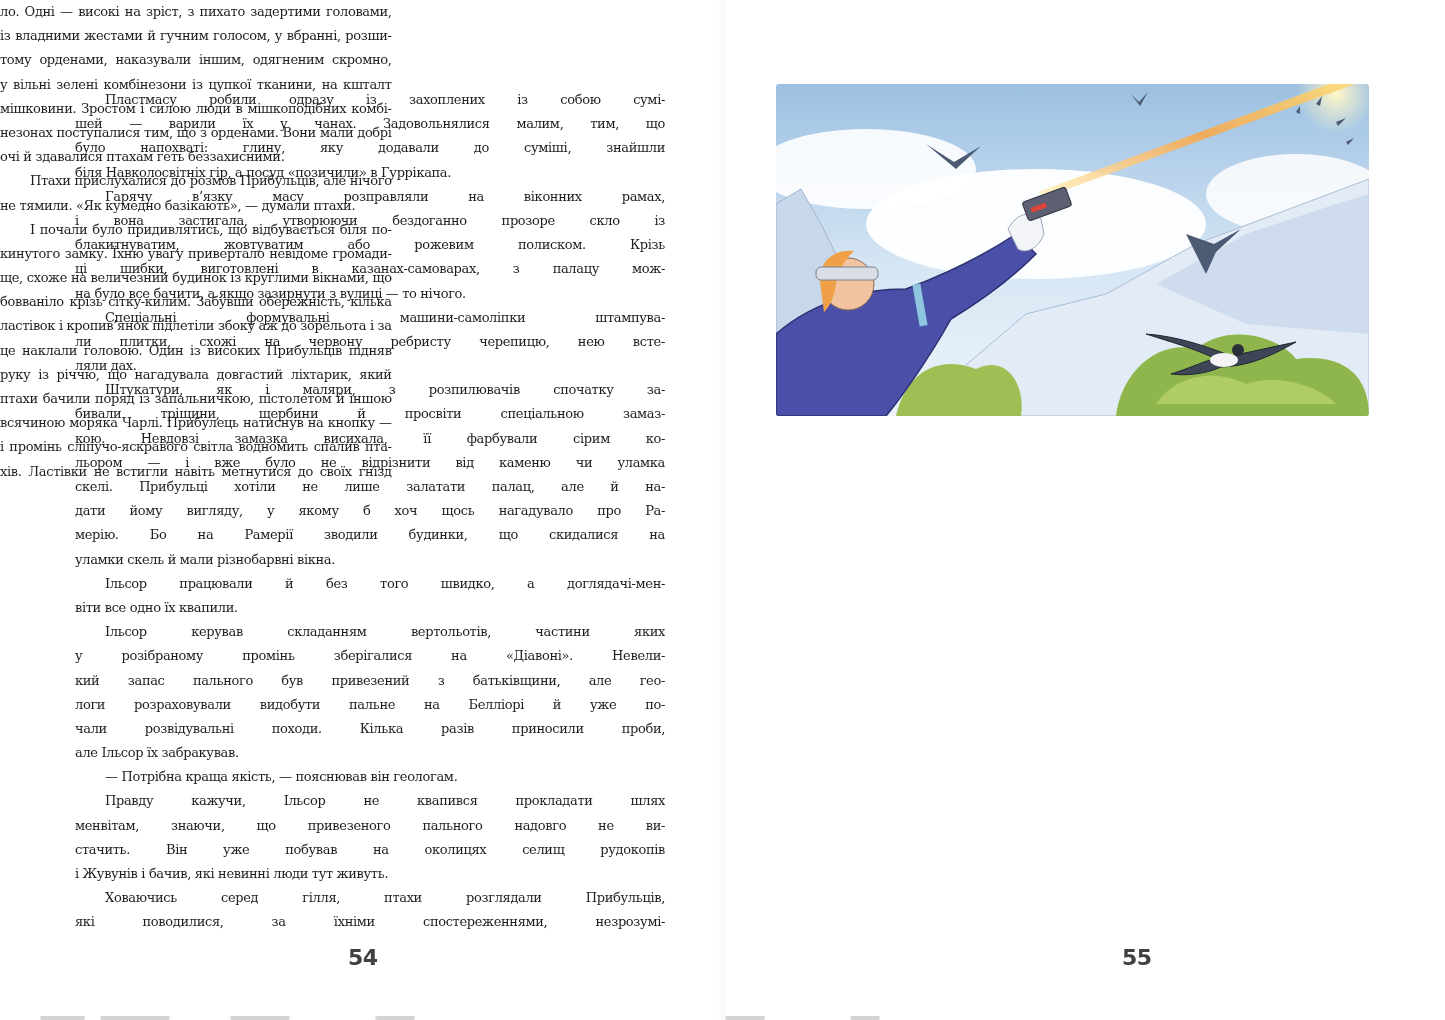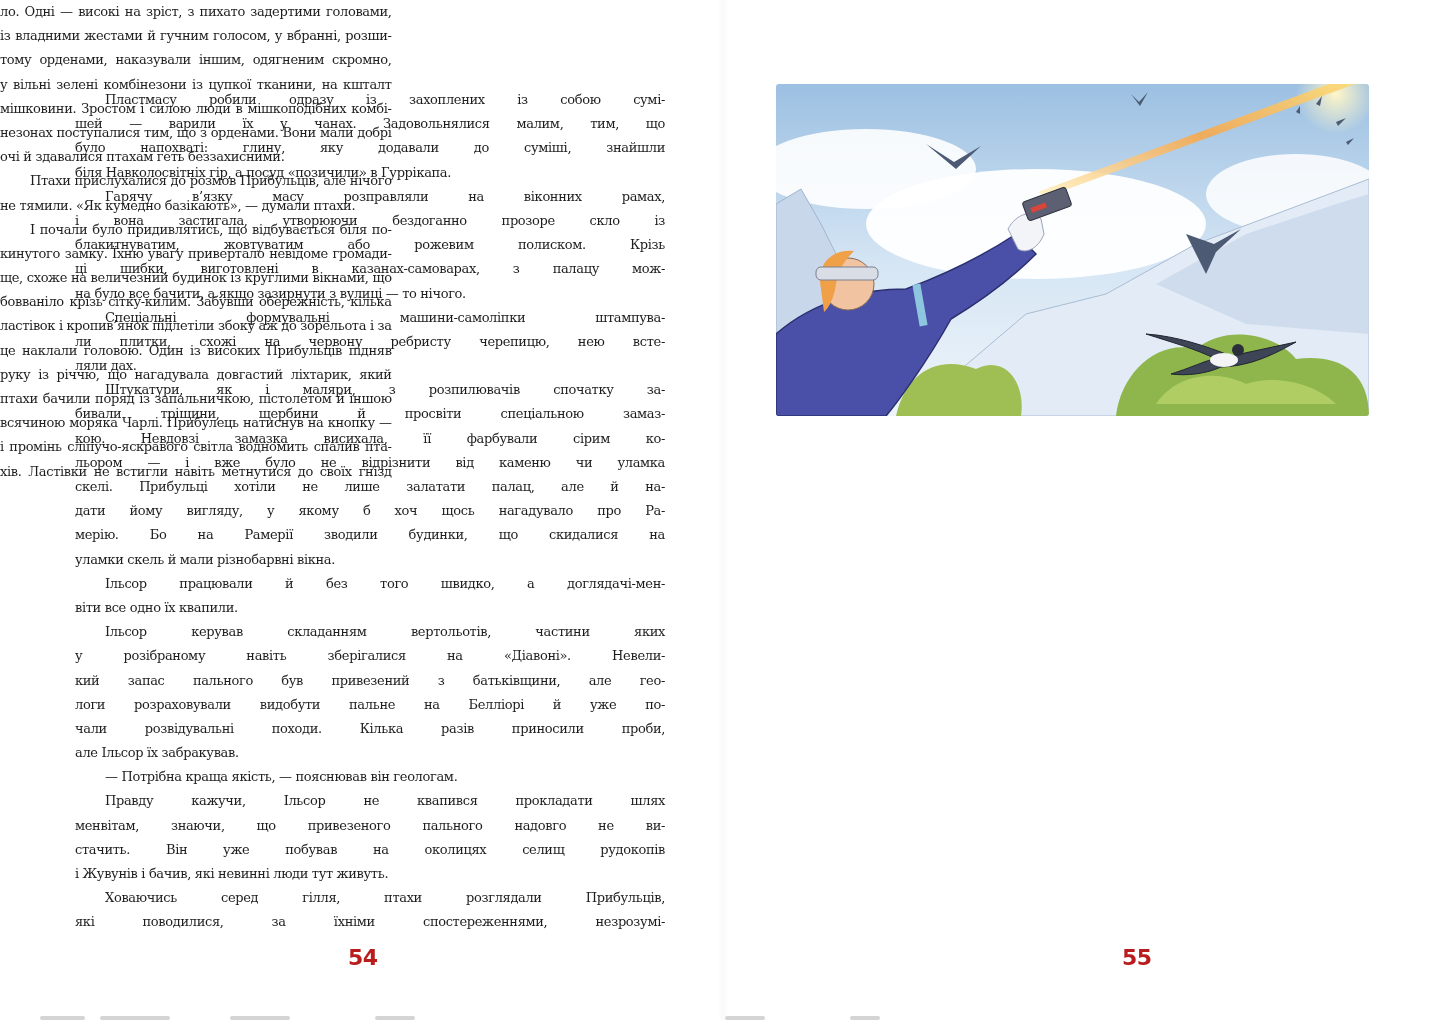--- a/index.html
+++ b/index.html
@@ -10,21 +10,21 @@
             background:linear-gradient(90deg, rgba(0,0,0,0) 0%, rgba(0,0,0,0.025) 50%, rgba(0,0,0,0) 100%); }
   .page { position:absolute; top:0; height:1020px; }
   .page-left { left:0; width:720px; }
   .page-right { left:722px; width:723px; }
   .text-block { position:absolute; font-size:13px; line-height:24.2px; letter-spacing:-0.35px; }
   .page-left .text-block { left:75px; top:88px; width:590px; }
   .line { white-space:nowrap; display:block; text-align:justify; text-align-last:justify; height:24.2px; }
   .line.last { text-align-last:left; }
   .line.indent { padding-left:30px; }
   .page-number { position:absolute; top:945px; font-family:"DejaVu Sans", "Liberation Sans", sans-serif;
-                 font-size:22px; font-weight:bold; color:#b91c1c; letter-spacing:-0.5px; }
+                 font-size:22px; font-weight:bold; color:#404040; letter-spacing:-0.5px; }
   .pn-left { left:348px; }
   .pn-right { left:1122px; }
   .illustration { position:absolute; left:776px; top:84px; width:593px; height:332px; overflow:hidden;
                   border-radius:3px; }
   .illustration svg { display:block; }
   .scan-edge { position:absolute; bottom:0; height:4px; background:#c9c9c9; border-radius:2px; opacity:0.8; }
 </style>
 </head>
 <body>
 
@@ -49,21 +49,21 @@
         <span class="line">бивали тріщини, щербини й просвіти спеціальною замаз-</span>
         <span class="line">кою. Невдовзі замазка висихала, її фарбували сірим ко-</span>
         <span class="line">льором — і вже було не відрізнити від каменю чи уламка</span>
         <span class="line">скелі. Прибульці хотіли не лише залатати палац, але й на-</span>
         <span class="line">дати йому вигляду, у якому б хоч щось нагадувало про Ра-</span>
         <span class="line">мерію. Бо на Рамерії зводили будинки, що скидалися на</span>
         <span class="line last">уламки скель й мали різнобарвні вікна.</span>
         <span class="line indent">Ільсор працювали й без того швидко, а доглядачі-мен-</span>
         <span class="line last">віти все одно їх квапили.</span>
         <span class="line indent">Ільсор керував складанням вертольотів, частини яких</span>
-        <span class="line">у розібраному навіть зберігалися на «Діавоні». Невели-</span>
+        <span class="line">у розібраному промінь зберігалися на «Діавоні». Невели-</span>
         <span class="line">кий запас пального був привезений з батьківщини, але гео-</span>
         <span class="line">логи розраховували видобути пальне на Белліорі й уже по-</span>
         <span class="line">чали розвідувальні походи. Кілька разів приносили проби,</span>
         <span class="line last">але Ільсор їх забракував.</span>
         <span class="line indent last">— Потрібна краща якість, — пояснював він геологам.</span>
         <span class="line indent">Правду кажучи, Ільсор не квапився прокладати шлях</span>
         <span class="line">менвітам, знаючи, що привезеного пального надовго не ви-</span>
         <span class="line">стачить. Він уже побував на околицях селищ рудокопів</span>
         <span class="line last">і Жувунів і бачив, які невинні люди тут живуть.</span>
         <span class="line indent">Ховаючись серед гілля, птахи розглядали Прибульців,</span>

